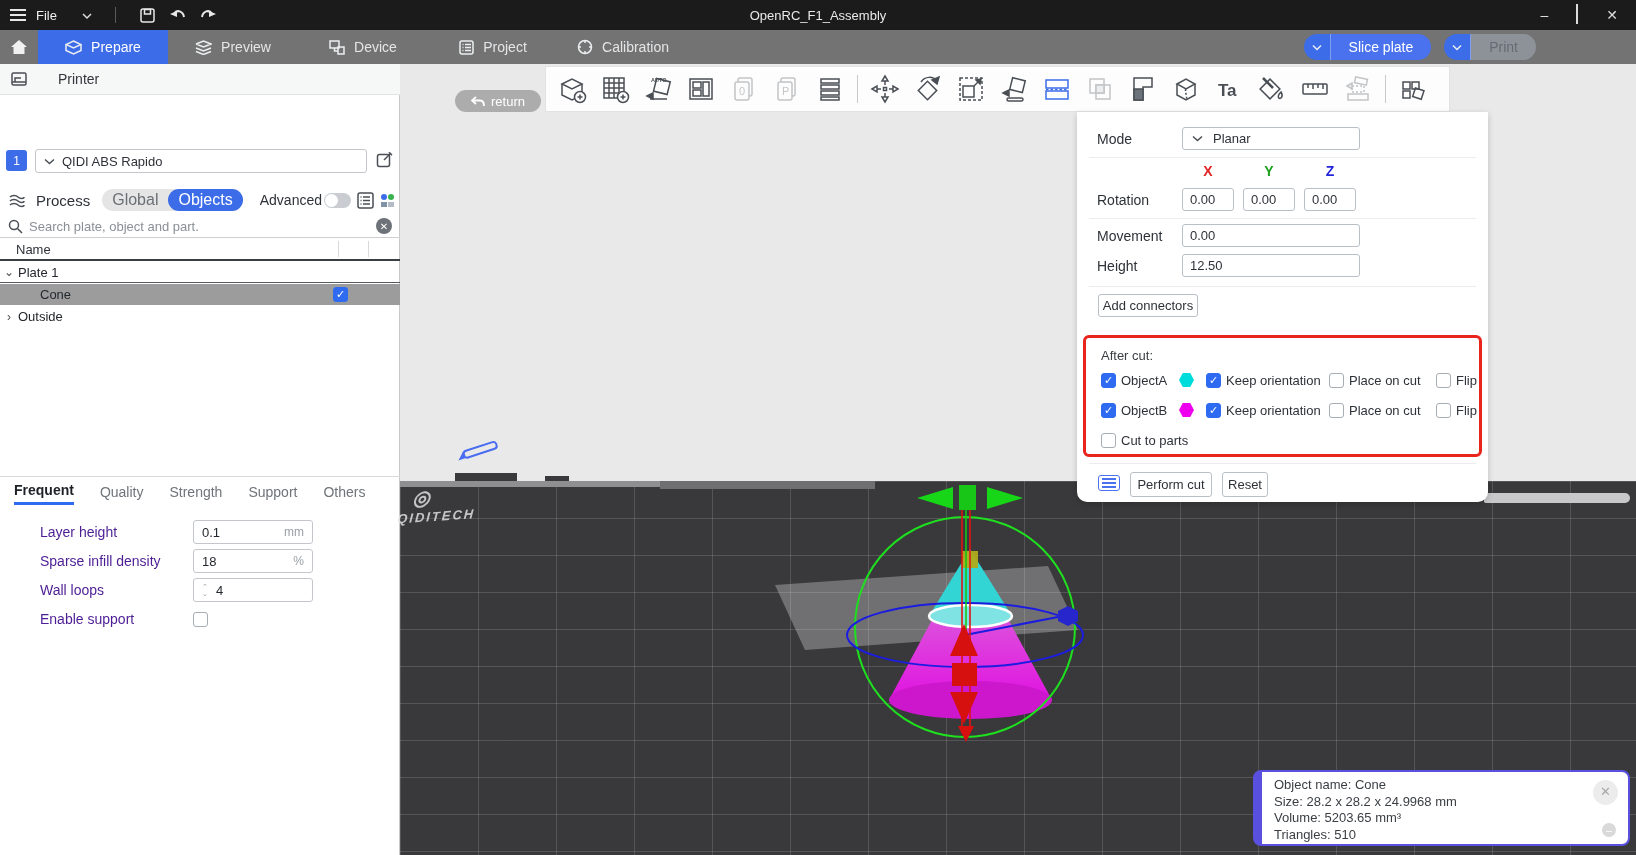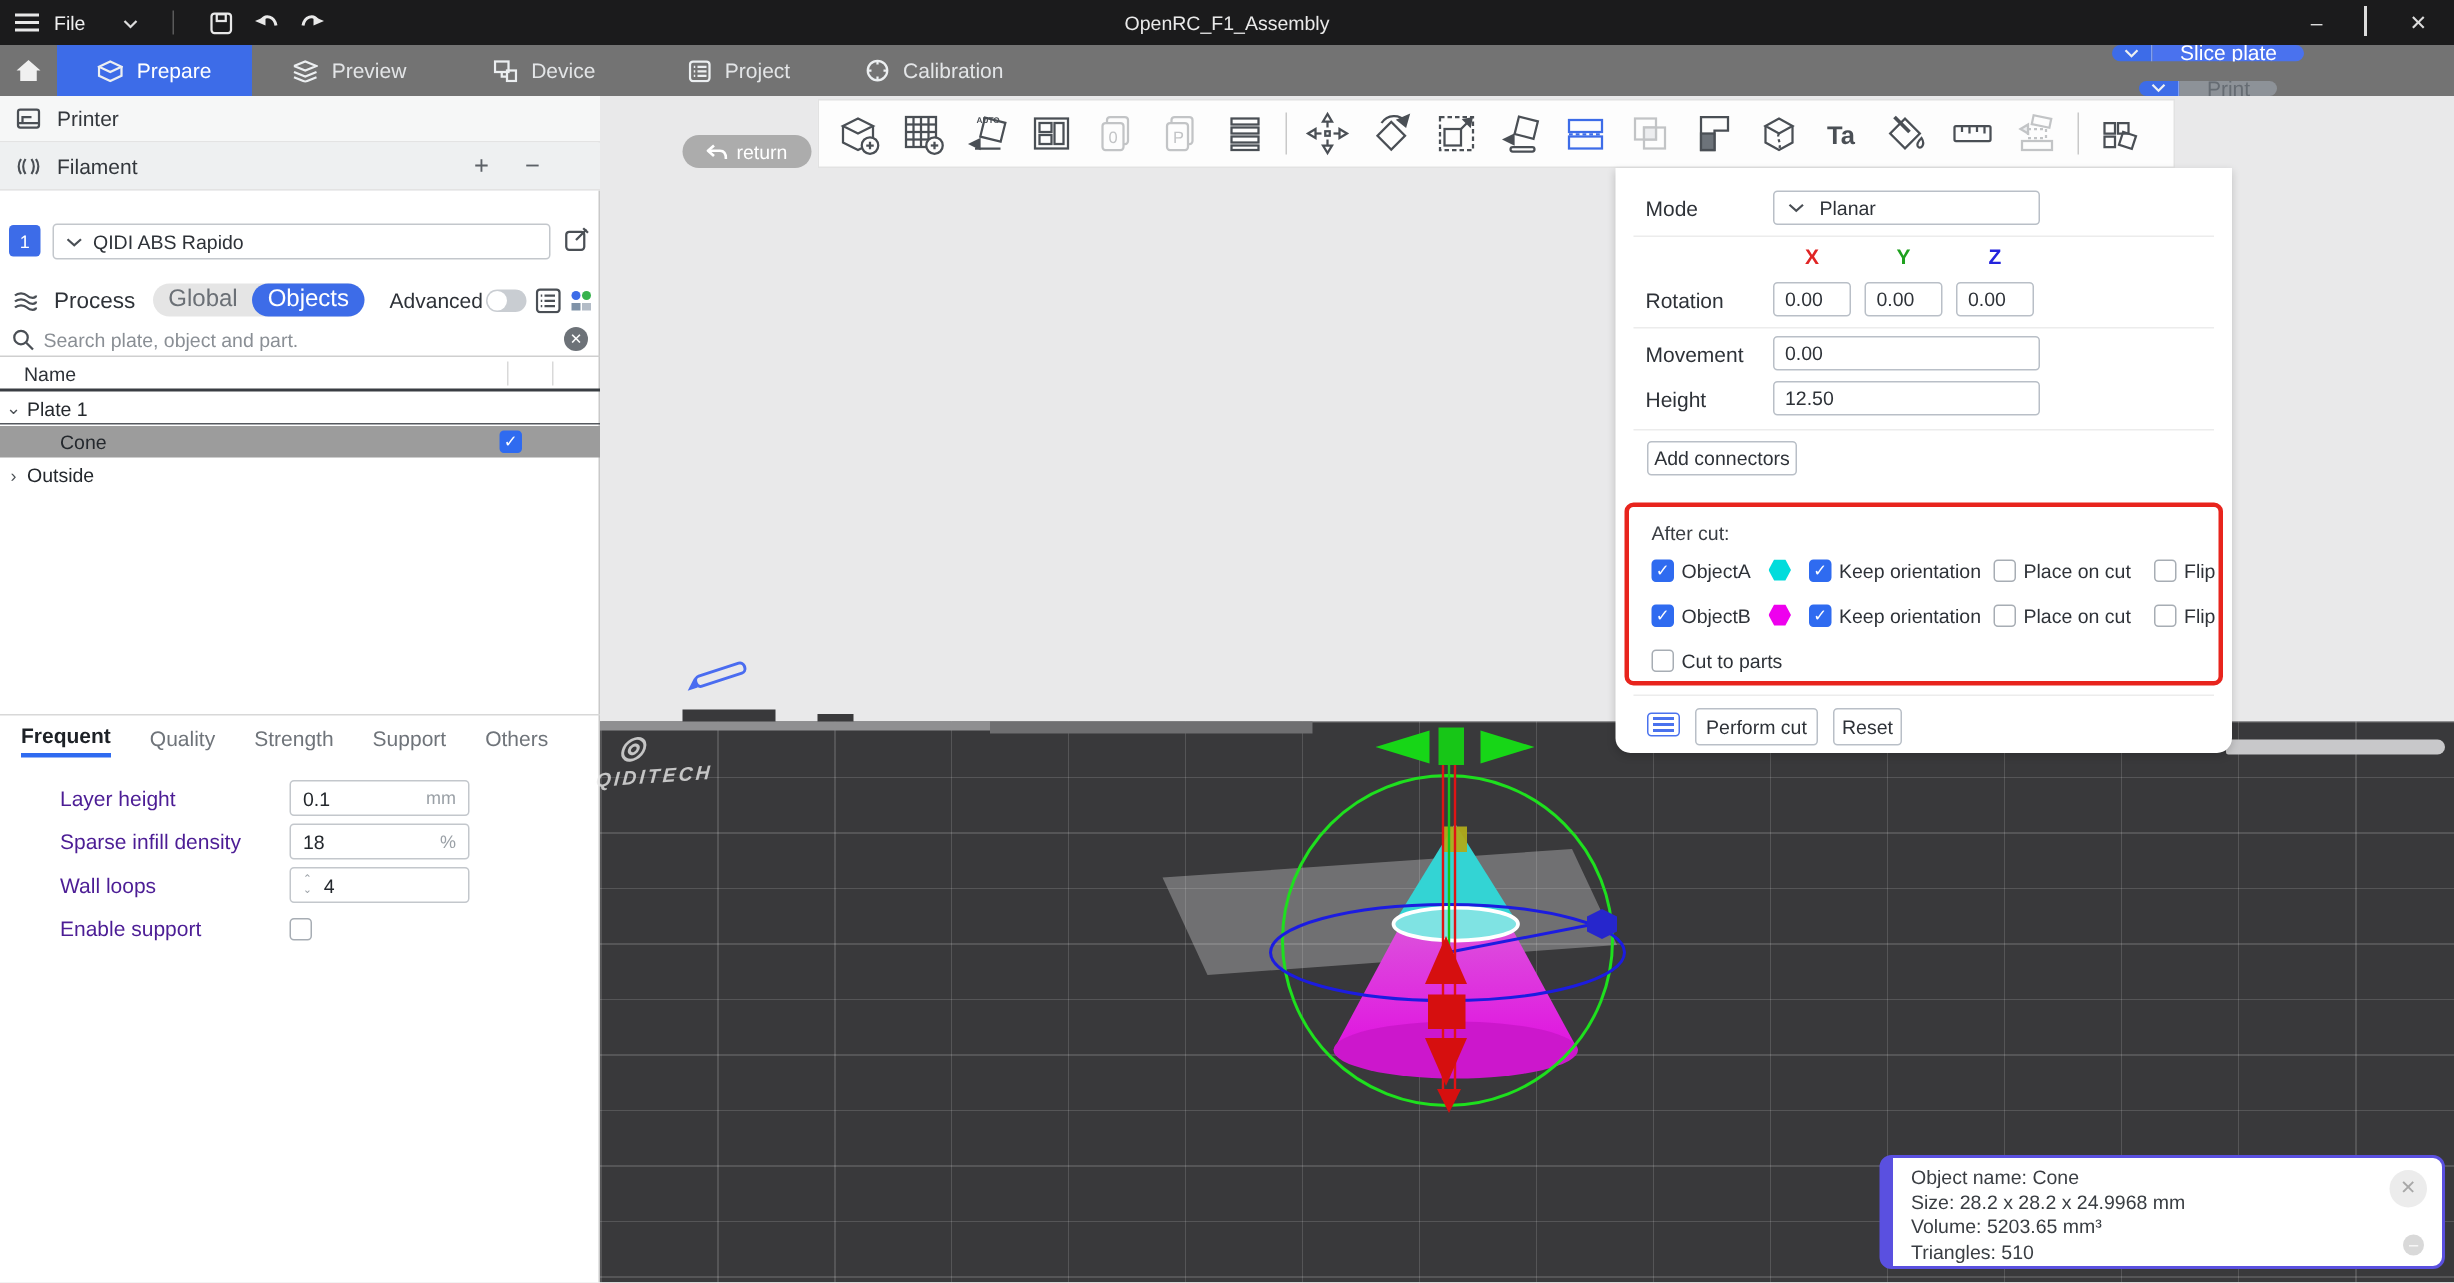--- a/index.html
+++ b/index.html
@@ -20,29 +20,29 @@
   .win-btns { position:absolute; right:0; top:0; height:30px; display:flex; align-items:center; gap:28px; padding-right:18px; }
   .win-btn { color:#dcdcdc; font-size:14px; line-height:1; cursor:default; }
   .max-box { width:11px; height:11px; border:1.4px solid #dcdcdc; border-top-width:3px; }
 
   
   .tabbar { position:absolute; left:0; top:30px; width:1636px; height:34px; background:#737373; display:flex; align-items:stretch; }
   .home { width:38px; display:flex; align-items:center; justify-content:center; }
   .tab { display:flex; align-items:center; justify-content:center; gap:9px; width:130px; color:#e3e5e7; font-size:14px; }
   .tab.active { background:#3d6ce8; color:#fff; }
   .tab svg { flex:0 0 auto; }
-  .tabbar-right { position:absolute; right:0; top:0; height:34px; display:flex; align-items:center; gap:13px; padding-right:100px;flex-direction:column; }
+  .tabbar-right { position:absolute; right:0; top:0; height:34px; display:flex; align-items:center; gap:13px; padding-right:100px; }
   .split-btn { height:26px; border-radius:13px; display:flex; align-items:stretch; overflow:hidden; font-size:14px; }
   .split-chev { width:27px; background:#3d6ce8; color:#fff; display:flex; align-items:center; justify-content:center; border-right:1px solid rgba(255,255,255,.35); }
   .split-label { padding:0 18px; display:flex; align-items:center; color:#fff; background:#4a72ee; }
   .split-btn.disabled .split-label { background:#8d9298; color:#666c73; }
 
   
   .sidebar { position:absolute; left:0; top:64px; width:400px; bottom:0; background:#fff; border-right:1px solid #c9c9c9; }
-  .sec-row { position:absolute; left:0; width:427px; display:flex; align-items:center; }
+  .sec-row { position:absolute; left:0; width:427px; display:flex; align-items:center;gap:20px; }
   .row-printer { top:0; height:31px; background:#f6f7f7; border-bottom:1px solid #e3e3e3; }
   .row-filament { top:31px; height:32px; background:#eef0f1; border-bottom:1px solid #e3e3e3; }
   .sec-ico { width:18px; height:18px; margin-left:10px; }
   .sec-label { margin-left:10px; font-size:14px; color:#33373c; }
   .plusminus { font-size:17px; color:#5c6167; width:20px; text-align:center; }
   .gear { position:absolute; right:12px; }
   .fil-row { position:absolute; left:0; top:84px; width:400px; height:26px; }
   .fil-badge { position:absolute; left:6px; top:2px; width:21px; height:21px; background:#3d6ce8; color:#fff; border-radius:3px; display:flex; align-items:center; justify-content:center; font-size:12px; }
   .fil-select { position:absolute; left:35px; top:1px; width:332px; height:24px; border:1px solid #c3c7cc; border-radius:3px; background:#fff; display:flex; align-items:center; gap:7px; padding:0 8px; font-size:13px; color:#2e3238; }
   .fil-edit { position:absolute; right:6px; top:3px; }
@@ -270,40 +270,20 @@
             <line x1="8" y1="12.6" x2="8" y2="15"></line>
             <line x1="1" y1="8" x2="3.4" y2="8"></line>
             <line x1="12.6" y1="8" x2="15" y2="8"></line>
             <line x1="3" y1="3" x2="4.8" y2="4.8"></line>
             <line x1="11.2" y1="11.2" x2="13" y2="13"></line>
             <line x1="13" y1="3" x2="11.2" y2="4.8"></line>
             <line x1="4.8" y1="11.2" x2="3" y2="13"></line>
           </svg></span>
     </div>
 
-    <div class="sec-row row-filament">
-      <svg class="ic sec-ico" viewBox="0 0 18 18">
-          <path d="M4 4 C2 7,2 11,4 14 M7 4 C5 7,5 11,7 14 M11 4 C13 7,13 11,11 14 M14 4 C16 7,16 11,14 14"></path>
-        </svg>
-      <span class="sec-label">Filament</span>
-      <span class="plusminus" style="position:absolute;right:96px;">+</span>
-      <span class="plusminus" style="position:absolute;right:62px;">−</span>
-      <span class="gear">
-        <svg class="ic" width="16" height="16">
-            <circle cx="8" cy="8" r="3"></circle>
-            <line x1="8" y1="1" x2="8" y2="3.4"></line>
-            <line x1="8" y1="12.6" x2="8" y2="15"></line>
-            <line x1="1" y1="8" x2="3.4" y2="8"></line>
-            <line x1="12.6" y1="8" x2="15" y2="8"></line>
-            <line x1="3" y1="3" x2="4.8" y2="4.8"></line>
-            <line x1="11.2" y1="11.2" x2="13" y2="13"></line>
-            <line x1="13" y1="3" x2="11.2" y2="4.8"></line>
-            <line x1="4.8" y1="11.2" x2="3" y2="13"></line>
-          </svg></span>
-    </div>
 
     <div class="fil-row">
       <span class="fil-badge">1</span>
       <div class="fil-select">
         <svg class="ic" width="11" height="7">
             <polyline points="1,1.5 5.5,5.5 10,1.5"></polyline>
           </svg>
         <span>QIDI ABS Rapido</span>
       </div>
       <span class="fil-edit">

